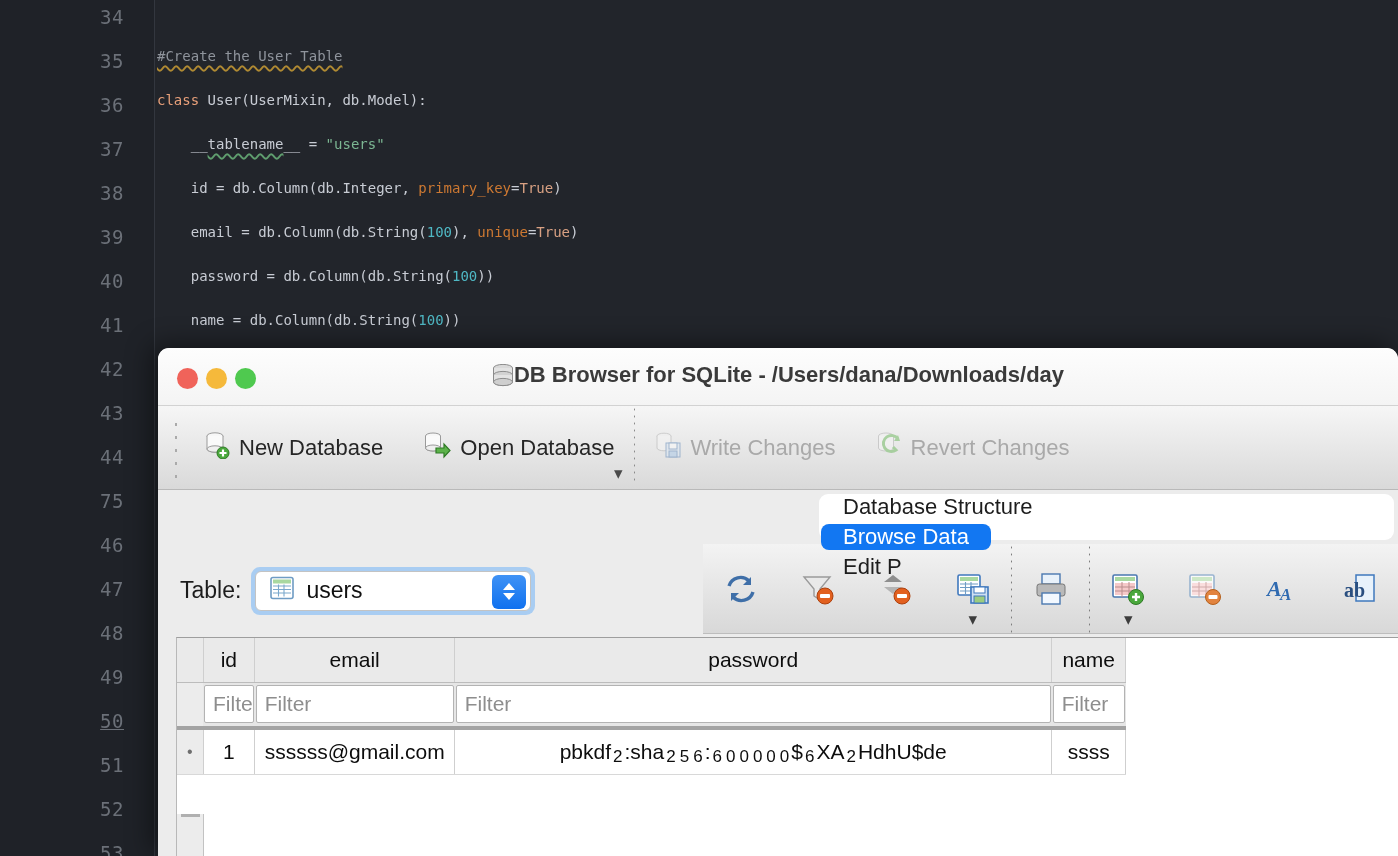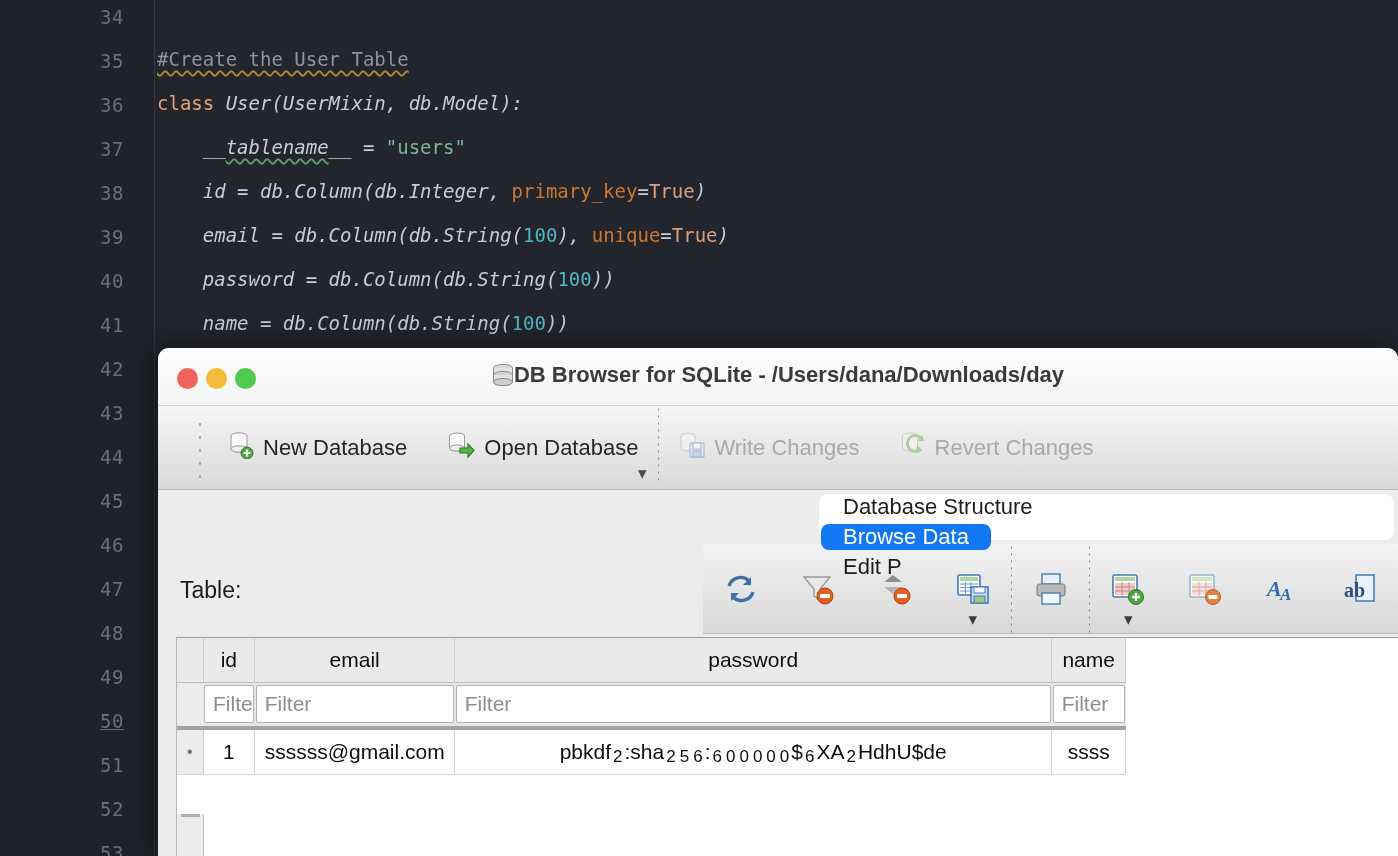--- a/index.html
+++ b/index.html
@@ -28,31 +28,31 @@
     color: #6b7078;
     letter-spacing: .5px;
   }
   #codearea {
     position: absolute; left: 157px; top: 0; right: 0; bottom: 0;
   }
   .codeline {
     position: absolute; left: 0;
     white-space: pre;
     font-family: "DejaVu Sans Mono", monospace;
-    font-size: 19px;
+    font-size: 14px;
     color: #c8ccd4;
     letter-spacing: 0px;
   }
   .tok-comment { color: #8f949c; }
   .tok-kw      { color: #e8a07a; }
   .tok-str     { color: #7cb793; }
   .tok-num     { color: #4fb8c4; }
   .tok-param   { color: #cc7832; }
   .tok-const   { color: #d9a183; }
-  .tok-plain   { color: #c8ccd4; font-style: italic; }
+  .tok-plain   { color: #c8ccd4; }
   .sq-orange {
     text-decoration: underline wavy #b08a32;
     text-decoration-thickness: 1.5px;
     text-underline-offset: 4px;
   }
   .sq-green {
     text-decoration: underline wavy #5f9e6e;
     text-decoration-thickness: 1.5px;
     text-underline-offset: 4px;
   }
@@ -96,21 +96,21 @@
     display: flex; align-items: center; justify-content: center; 
   }
   #wintitle .dbglyph { display: inline-block; width: 22px; height: 26px; position: relative; top: 2px; }
 
   
   #maintoolbar {
     position: relative;
     height: 84px;
     background: linear-gradient(#f6f6f6, #d9d9d9);
     border-bottom: 1px solid #b9b9b9;
-    display: flex; align-items: center; padding-left: 24px;
+    display: flex; align-items: center;
   }
   .tb-grip {
     width: 4px; height: 60px; margin-left: 16px; margin-right: 6px;
     background-image: radial-gradient(circle, #aaa 1.3px, transparent 1.4px);
     background-size: 4px 13px;
   }
   .tb-sep {
     width: 1px; height: 76px; align-self: stretch; margin: 0 0;
     background-image: radial-gradient(circle, #8a8a8a 1px, transparent 1.2px);
     background-size: 2px 7px;
@@ -315,21 +315,21 @@
       <div class="lineno" style="top: 50px;">35</div>
       <div class="lineno" style="top: 94px;">36</div>
       <div class="lineno" style="top: 138px;">37</div>
       <div class="lineno" style="top: 182px;">38</div>
       <div class="lineno" style="top: 226px;">39</div>
       <div class="lineno" style="top: 270px;">40</div>
       <div class="lineno" style="top: 314px;">41</div>
       <div class="lineno" style="top: 358px;">42</div>
       <div class="lineno" style="top: 402px;">43</div>
       <div class="lineno" style="top: 446px;">44</div>
-      <div class="lineno" style="top: 490px;">45</div>
+      <div class="lineno" style="top: 490px;">75</div>
       <div class="lineno" style="top: 534px;">46</div>
       <div class="lineno" style="top: 578px;">47</div>
       <div class="lineno" style="top: 622px;">48</div>
       <div class="lineno" style="top: 666px;">49</div>
       <div class="lineno" style="top: 710px; text-decoration: underline;">50</div>
       <div class="lineno" style="top: 754px;">51</div>
       <div class="lineno" style="top: 798px;">52</div>
       <div class="lineno" style="top: 842px;">53</div>
     </div>
   <div id="codearea">
@@ -431,20 +431,36 @@
       <span>Browse Data</span>
     </div>
     <div class="tab">
       <span>Edit P</span>
     </div>
   </div>
 
   <div id="browsebar">
     <div id="tablelabel">Table:</div>
 
+    <div id="tablecombo-wrap">
+      <div id="tablecombo">
+        <span>
+          <svg width="24" height="24" viewBox="0 0 24 24">
+            <rect x="1" y="1.5" width="22" height="21" rx="2" fill="#fff" stroke="#6f9cc4" stroke-width="1.6"></rect>
+            <rect x="3" y="3.5" width="18" height="4" fill="#a8d8a0"></rect>
+            <path d="M3 10 h18 M3 13.5 h18 M3 17 h18 M8.5 8.5 v12 M14 8.5 v12" stroke="#7aa8cc" stroke-width="1.1"></path>
+          </svg>
+        </span>
+        <span>users</span>
+        <span id="combo-arrowbtn">
+          <span class="caret-u"></span>
+            <span class="caret-d"></span>
+        </span>
+      </div>
+    </div>
 
     <div id="icontoolbar">
       <div class="ic-btn">
         <svg width="34" height="34" viewBox="0 0 34 34">
           <path d="M5 14 a12 12 0 0 1 20 -5" fill="none" stroke="#3f6fa8" stroke-width="3.4"></path>
           <path d="M27 5 l0 8 -8 0 z" fill="#3f6fa8"></path>
           <path d="M29 20 a12 12 0 0 1 -20 5" fill="none" stroke="#3f6fa8" stroke-width="3.4"></path>
           <path d="M7 29 l0 -8 8 0 z" fill="#3f6fa8"></path>
         </svg>
       </div>

